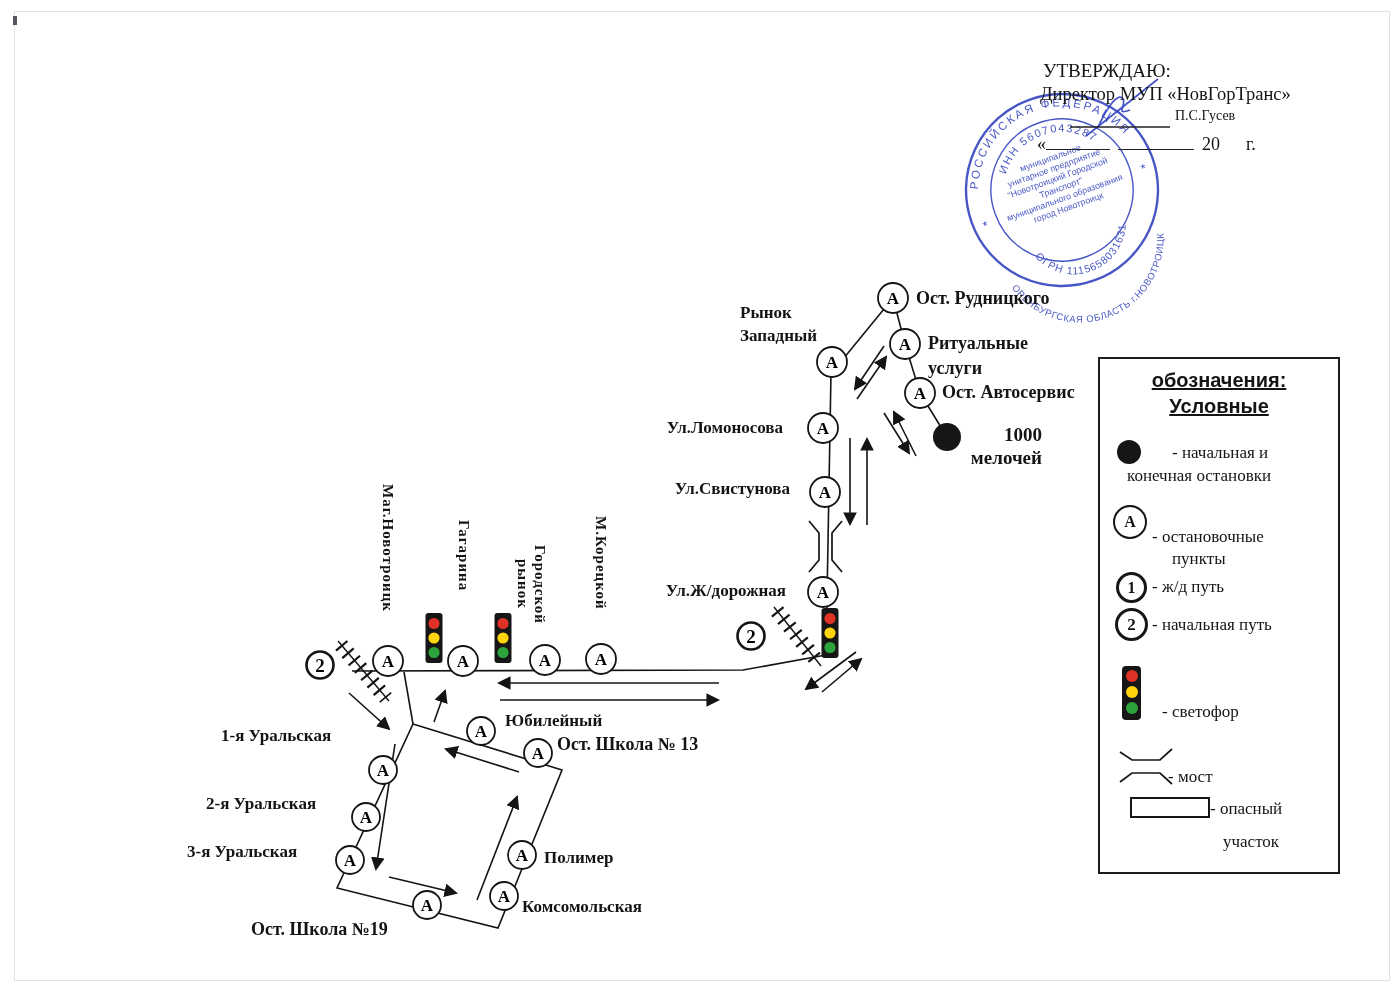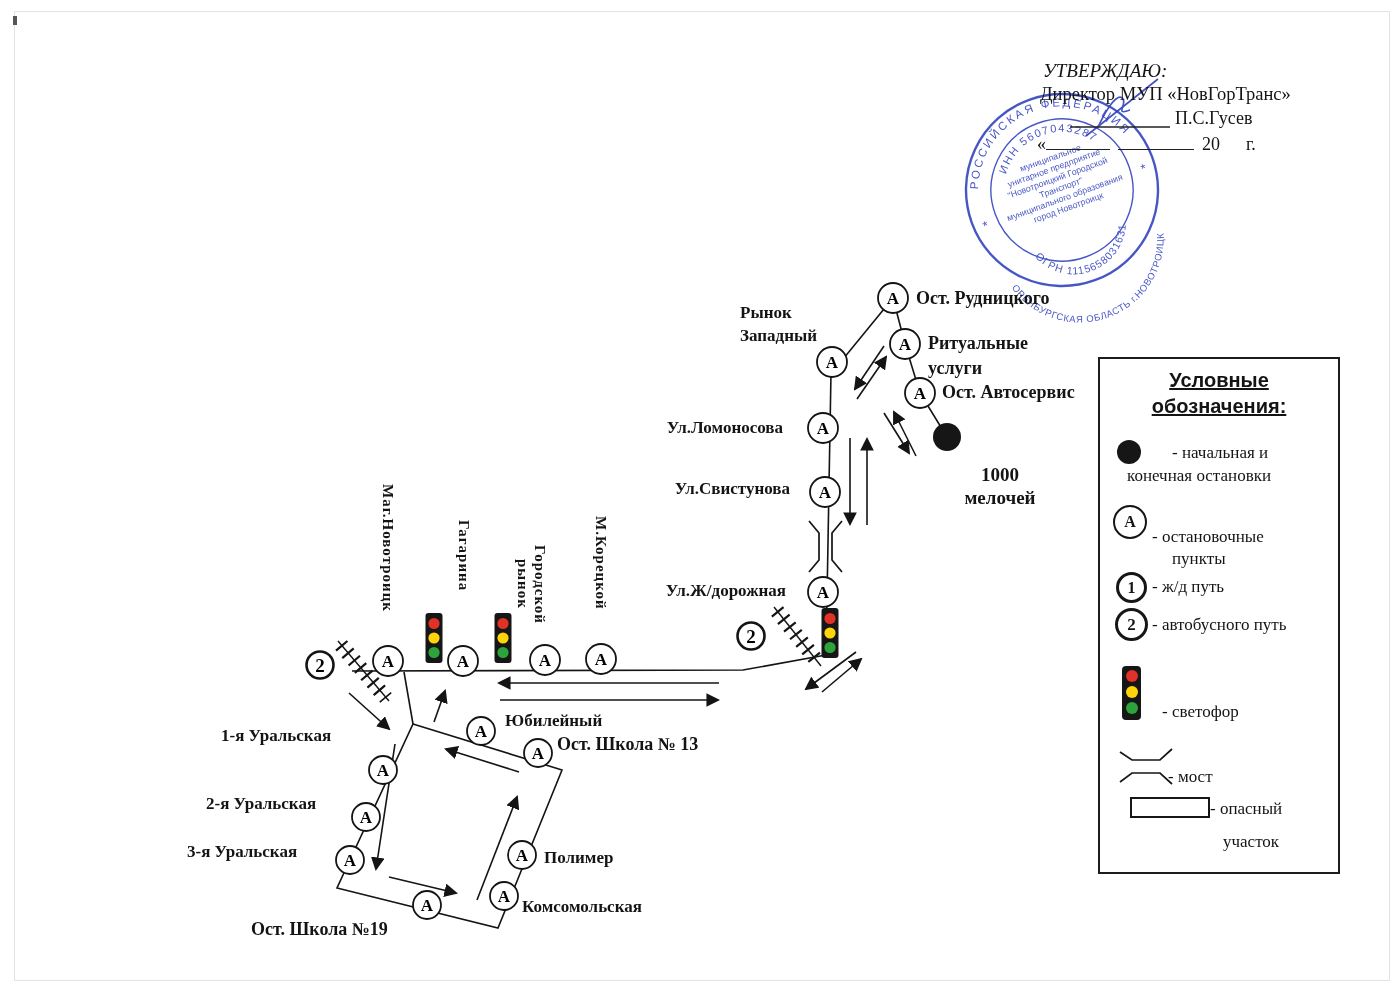--- a/index.html
+++ b/index.html
@@ -11,21 +11,21 @@
   .map-svg{position:absolute;left:0;top:0;}
   
   .title-block{position:absolute;left:500px;top:60px;width:400px;text-align:center;
                font-weight:bold;font-size:19px;line-height:23px;white-space:nowrap;}
   .ap{position:absolute;white-space:nowrap;}
   .uline{display:inline-block;border-bottom:1.6px solid #222;height:16px;vertical-align:baseline;}
   
   .lbl{position:absolute;font-weight:bold;font-size:17px;line-height:23px;white-space:nowrap;}
   .lbl.big{font-size:18px;}
   .lbl.right{text-align:right;}
-  .lbl.center{text-align:center;margin-top:40px;}
+  .lbl.center{text-align:right;}
   .vlbl{position:absolute;writing-mode:vertical-rl;font-weight:bold;font-size:15px;
         letter-spacing:1px;white-space:nowrap;}
   .vlbl span{display:block;}
   
   .legend{position:absolute;left:1098px;top:357px;width:238px;height:513px;
           border:2px solid #1c1c1c;background:#fff;}
   .legend .ltitle{position:absolute;left:0;top:8px;width:100%;text-align:center;
                   font-family:"Liberation Sans",sans-serif;font-weight:bold;font-size:20px;
                   line-height:26px;}
   .legend .ltitle div{text-decoration:underline;}
@@ -232,23 +232,23 @@
 
     <g stroke="#2e3fbe" stroke-width="1.7" fill="none" opacity="0.9">
       <path d="M1086,136 L1158,79"></path>
       <path d="M1098,127 C1108,106 1118,92 1123,99 C1127,105 1114,116 1130,110"></path>
     </g>
 
     <line x1="1070" y1="127" x2="1170" y2="127" stroke="#222" stroke-width="1.5"></line>
   </svg>
 
 
-  <div class="ap" style="left:1043px;top:60px;font-size:19px;font-style:italic;">УТВЕРЖДАЮ:</div>
+  <div class="ap" style="left:1043px;top:60px;font-size:19px;">УТВЕРЖДАЮ:</div>
   <div class="ap" style="left:1040px;top:84px;font-size:18.5px;">Директор  МУП «НовГорТранс»</div>
-  <div class="ap" style="left:1175px;top:108px;font-size:18px;">П.С.Гусев</div>
+  <div class="ap" style="left:1175px;top:108px;font-size:14px;">П.С.Гусев</div>
   <div class="ap" style="left:1037px;top:133px;font-size:18px;">
     <span>«</span><span class="uline" style="width:64px;"></span><span class="uline" style="width:76px;margin-left:8px;"></span><span style="margin-left:8px;">20</span><span style="display:inline-block;width:26px;"></span><span>г.</span>
   </div>
 
   <div class="lbl" style="left:740px;top:301px;">
     <div>Рынок</div>
     <div>Западный</div>
   </div>
   <div class="lbl big" style="left:916px;top:287px;">Ост. Рудницкого</div>
   <div class="lbl big" style="left:928px;top:331px;line-height:25px;">
@@ -276,37 +276,37 @@
   <div class="lbl big" style="left:557px;top:733px;">Ост. Школа № 13</div>
   <div class="lbl" style="left:221px;top:724px;">1-я Уральская</div>
   <div class="lbl" style="left:206px;top:792px;">2-я Уральская</div>
   <div class="lbl" style="left:187px;top:840px;">3-я Уральская</div>
   <div class="lbl big" style="left:251px;top:918px;">Ост. Школа №19</div>
   <div class="lbl" style="left:544px;top:846px;">Полимер</div>
   <div class="lbl" style="left:522px;top:895px;">Комсомольская</div>
 
   <div class="legend">
     <div class="ltitle">
+      <div>обозначения:</div>
       <div>Условные</div>
-      <div>обозначения:</div>
     </div>
 
     <div class="black-dot" style="left:17px;top:81px;"></div>
     <div class="litem" style="left:72px;top:84px;">- начальная и</div>
     <div class="litem" style="left:27px;top:107px;">конечная остановки</div>
 
     <div class="ring" style="left:13px;top:146px;width:30px;height:30px;line-height:30px;font-size:16px;">А</div>
     <div class="litem" style="left:52px;top:168px;">- остановочные</div>
     <div class="litem" style="left:72px;top:190px;">пункты</div>
 
     <div class="ring thick" style="left:16px;top:213px;width:25px;height:25px;line-height:25px;font-size:16px;">1</div>
     <div class="litem" style="left:52px;top:218px;">- ж/д путь</div>
 
     <div class="ring thick" style="left:15px;top:249px;width:27px;height:27px;line-height:27px;font-size:17px;">2</div>
-    <div class="litem" style="left:52px;top:256px;">- автобусного путь</div>
+    <div class="litem" style="left:52px;top:256px;">- начальная путь</div>
 
     <div class="tl-box" style="left:22px;top:307px;">
       <i style="top:4px;background:#e03226;"></i>
         <i style="top:20px;background:#ffd40a;"></i>
         <i style="top:36px;background:#2da43b;"></i>
     </div>
     <div class="litem" style="left:62px;top:343px;">- светофор</div>
 
     <svg width="62" height="44" style="position:absolute;left:18px;top:385px;">
       <g stroke="#161616" stroke-width="1.7" fill="none">

